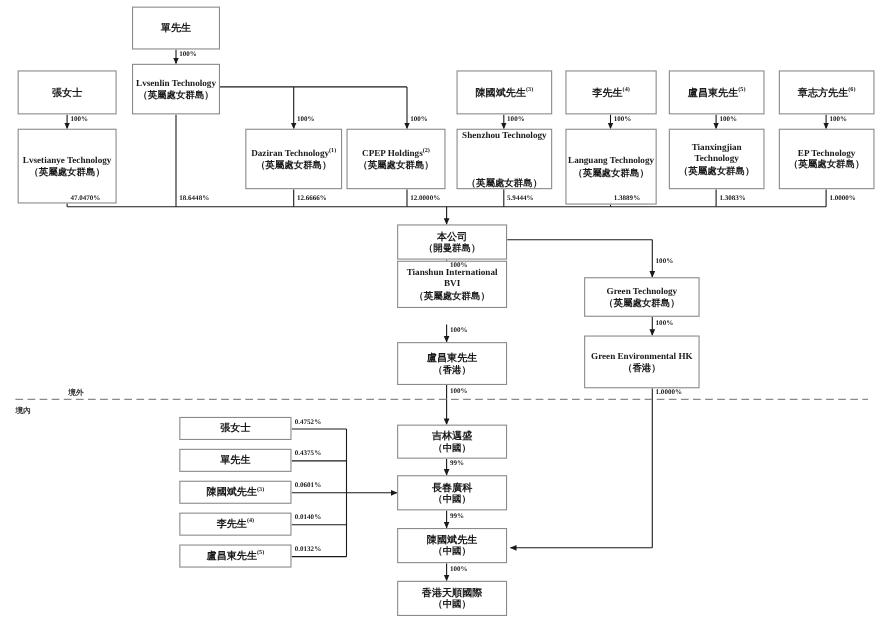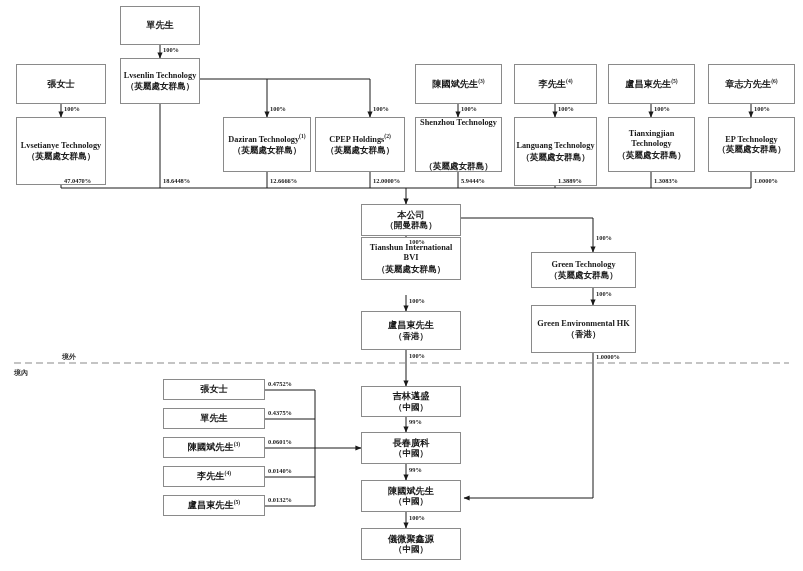--- a/index.html
+++ b/index.html
@@ -301,21 +301,21 @@
   <div class="edge-label" style="left:409px;top:466px;">99%</div>
 
   <div class="node" style="left:361px;top:480px;width:100px;height:32px;">
     <div class="nm cjk">陳國斌先生</div>
     <div class="loc">（中國）</div>
   </div>
 
   <div class="edge-label" style="left:409px;top:514px;">100%</div>
 
   <div class="node" style="left:361px;top:528px;width:100px;height:32px;">
-    <div class="nm cjk">儀微聚鑫源</div>
+    <div class="nm cjk">香港天順國際</div>
     <div class="loc">（中國）</div>
   </div>
 
   <div class="plain-node" style="left:163px;top:379px;width:102px;height:21px;">
     <div class="nm">張女士</div>
   </div>
   <div class="plain-node" style="left:163px;top:408px;width:102px;height:21px;">
     <div class="nm">單先生</div>
   </div>
   <div class="plain-node" style="left:163px;top:437px;width:102px;height:21px;">

